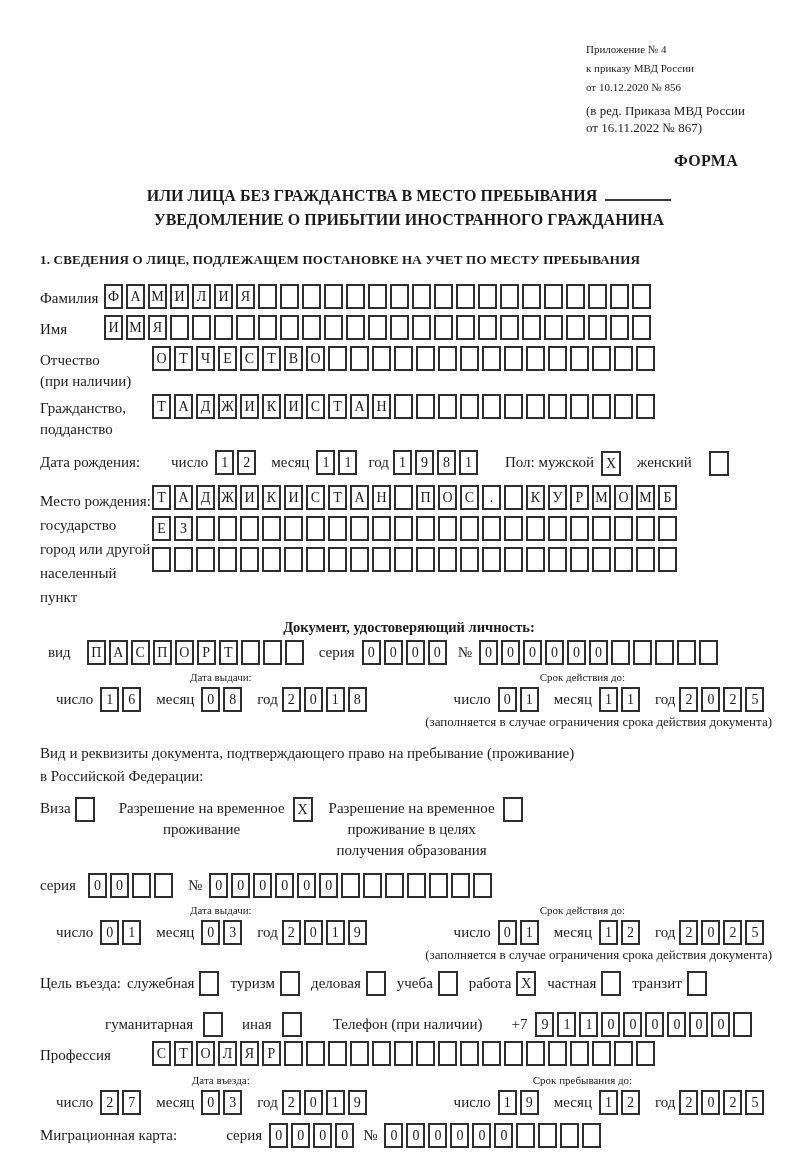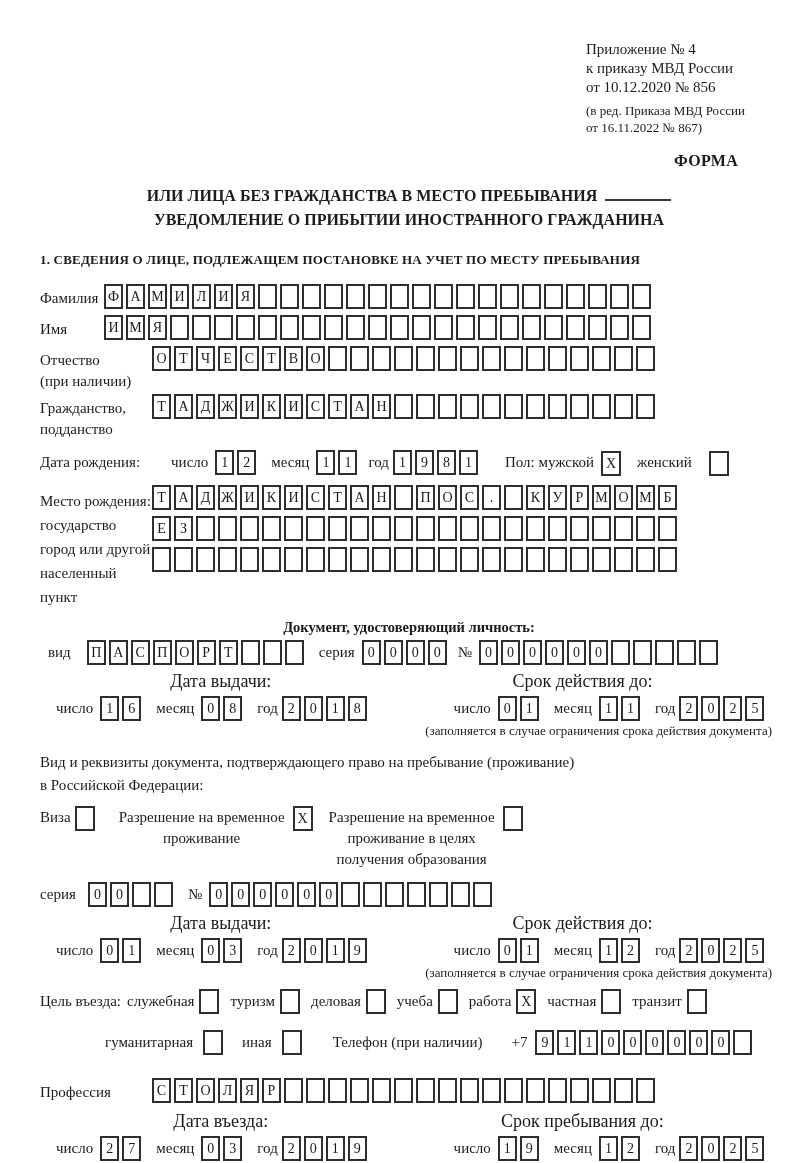--- a/index.html
+++ b/index.html
@@ -6,21 +6,21 @@
   html, body { width: 800px; }
   body {
     height: 1163px; overflow: hidden;
     background: #ffffff; color: #1b1b1b;
     font-family: "Liberation Serif", "DejaVu Serif", serif;
     font-size: 15px;
   }
   .page { padding: 40px 22px 0 40px; }
 
   .hdr { margin-left: auto; width: 192px; }
-  .h-line { font-size: 15px; line-height: 19px; }
+  .h-line { font-size: 11px; line-height: 19px; }
   .h-sub  { font-size: 13px;  line-height: 17px; }
   .h-sub.first { margin-top: 5px; }
   .forma { text-align: right; font-weight: bold; font-size: 16px; margin: 16px 40px 0 0; letter-spacing: .3px; }
 
   .title { text-align: center; font-weight: bold; font-size: 16px; line-height: 24px; margin-top: 14px; }
   .blank { display: inline-block; width: 66px; height: 14px; border-bottom: 2px solid #3a3a3a; margin-left: 8px; }
 
   .sec { font-weight: bold; font-size: 13px; margin-top: 20px; letter-spacing: .2px; }
 
   .row { display: flex; align-items: flex-start; margin-top: 6px; }
@@ -38,21 +38,21 @@
   }
   .mrow { margin-bottom: 6px; }
 
   .inline-lbl { flex: none; padding-top: 4px; margin: 0 7px 0 12px; }
   .inline-lbl.first { margin-left: 0; }
 
   .doc-head { text-align: center; font-weight: bold; font-size: 14.5px; margin-top: 10px; }
 
   .date-cols { display: flex; margin-top: 4px; }
   .dcol { width: 49%; }
-  .dhead { text-align: center; font-size: 18px; }
+  .dhead { text-align: center; font-size: 11px; }
   .dline { display: flex; align-items: flex-start; }
   .dline.right { padding-left: 52px; }
   .dline.left { padding-left: 16px; }
   .date-note { font-size: 13px; text-align: right; padding-right: 6px; margin-top: 2px; }
 
   .intro { margin-top: 12px; line-height: 23px; }
 
   .permits { display: flex; align-items: flex-start; margin-top: 6px; }
   .pgroup { display: flex; align-items: flex-start; }
   .pgroup .ptxt { text-align: center; line-height: 21px; padding-top: 4px; }
@@ -560,21 +560,21 @@
         <span class="box">0</span>
         <span class="box">0</span>
         <span class="box">0</span>
         <span class="box">0</span>
         <span class="box">0</span>
         <span class="box">0</span>
         <span class="box"></span>
       </span>
   </div>
 
-  <div class="row" style="margin-top:23px">
+  <div class="row" style="margin-top:4px">
     <div class="lbl w112">Профессия</div>
     <div class="boxes">
         <span class="box">С</span>
         <span class="box">Т</span>
         <span class="box">О</span>
         <span class="box">Л</span>
         <span class="box">Я</span>
         <span class="box">Р</span>
         <span class="box"></span>
         <span class="box"></span>

